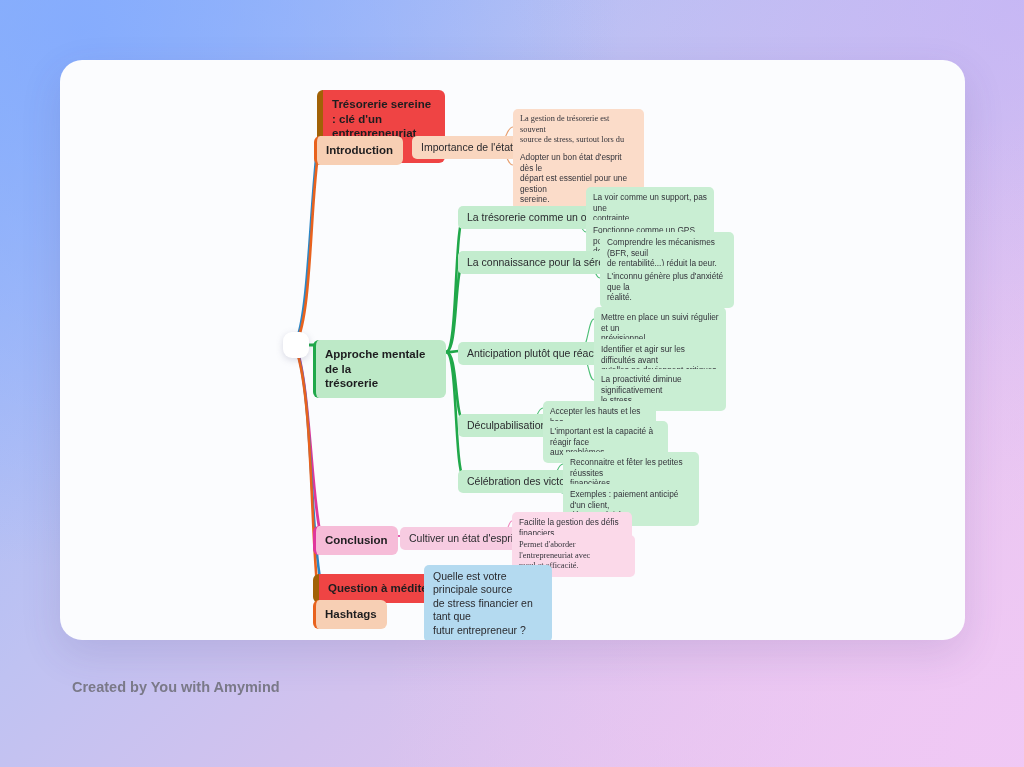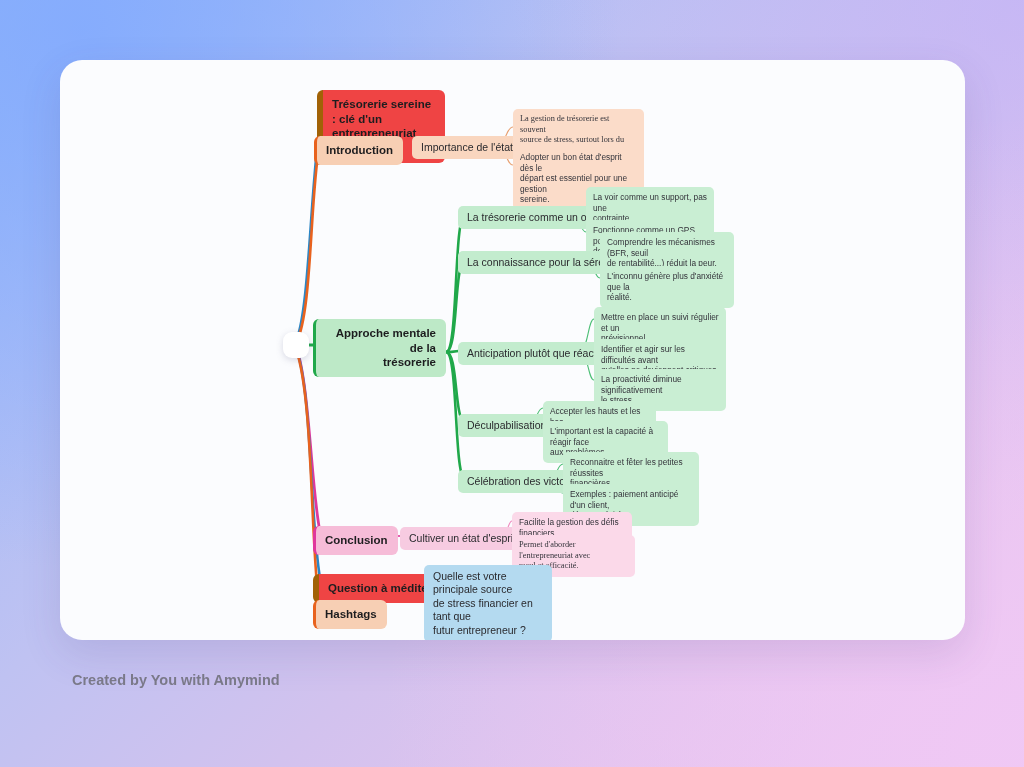--- a/index.html
+++ b/index.html
@@ -51,20 +51,21 @@
     top: 672px;
     color: #6a6a78;
   }
   .footer .date {
     font-size: 27px;
     letter-spacing: .2px;
     color: #6b6a79;
     line-height: 1.1;
   }
   .footer .author {
+    margin-top: 7px;
     font-size: 14.5px;
     color: #7a7988;
     font-weight: 600;
   }
 
   
   .canvas {
     position: absolute;
     inset: 0;
   }
@@ -180,21 +181,21 @@
       <path d="M350 525 L 364 525" stroke="#2b86c5" stroke-width="1.8" fill="none"></path>
     </svg>
 
     <div class="root" style="left:223px; top:272px;"></div>
 
     <div class="node n1 blue" style="left:257px; top:30px; width:128px;">Trésorerie sereine : clé d'un
 entrepreneuriat serein</div>
 
     <div class="node n1 orange" style="left:254px; top:76px;">Introduction</div>
 
-    <div class="node n1 green" style="left:253px; top:259px; width:133px;text-align:right;">Approche mentale de la
+    <div class="node n1 green" style="left:253px; top:280px; width:133px;">Approche mentale de la
 trésorerie</div>
 
     <div class="node n1 pink" style="left:253px; top:466px;">Conclusion</div>
 
     <div class="node n1 blue" style="left:253px; top:514px;">Question à méditer</div>
 
     <div class="node n1 orange" style="left:253px; top:540px;">Hashtags</div>
 
     <div class="node n2 orange" style="left:352px; top:76px;">Importance de l'état d'esprit</div>
 

